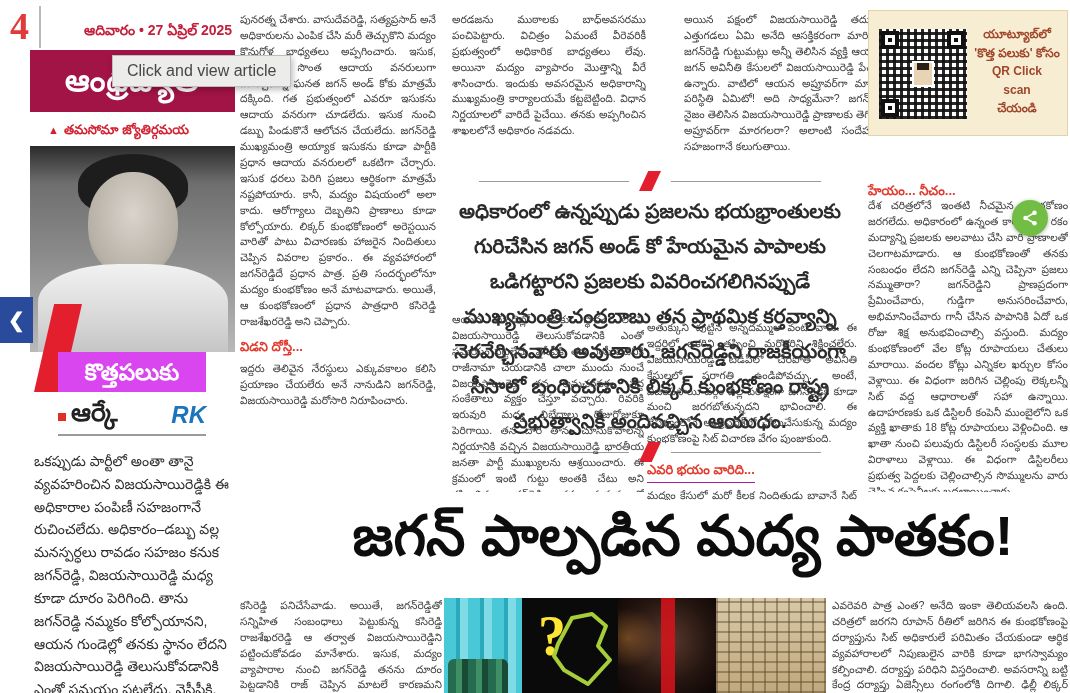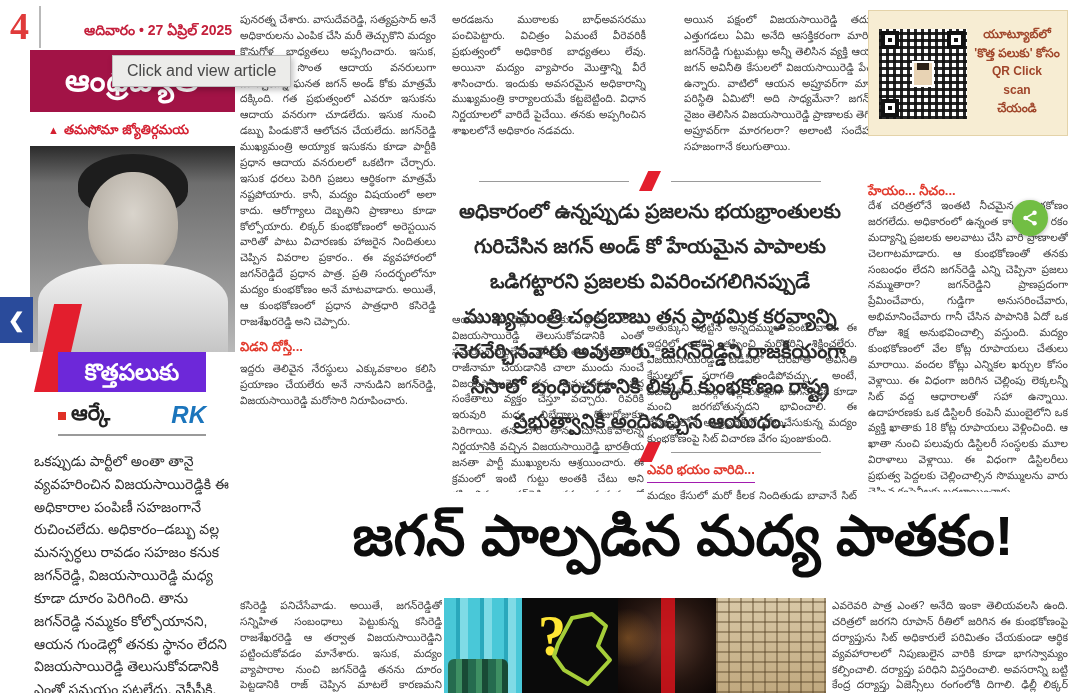--- a/index.html
+++ b/index.html
@@ -38,25 +38,25 @@
 
   
   .nav-left { left:0; top:297px; width:33px; height:46px; background:#2a4b9b; color:#fff;
     font-size:20px; font-weight:bold; display:flex; align-items:center; justify-content:center;
     cursor:pointer; z-index:35; }
 
   
   .big-quote { left:34px; top:304px; width:48px; height:88px; background:#e31e2d;
     clip-path:polygon(42% 0, 100% 0, 58% 100%, 0 100%); z-index:5; }
 
-  .kp-box { left:58px; top:352px; width:148px; height:40px; background:#6d28d9; color:#fff;
+  .kp-box { left:58px; top:352px; width:148px; height:40px; background:#d946ef; color:#fff;
     font-size:23px; font-weight:bold; text-align:center; line-height:40px; z-index:6; }
   .byline { left:58px; top:398px; width:148px; height:34px; display:flex;
     align-items:center; justify-content:space-between; }
-  .byline .author { font-size:21px; font-weight:bold; color:#222; }
+  .byline .author { font-size:25px; font-weight:bold; color:#222; }
   .byline .bullet { display:inline-block; width:8px; height:8px; background:#e03026; margin-right:5px; }
   .byline .rk { font-size:24px; font-weight:bold; color:#1b75bc; font-style:italic; }
   .byline-rule { left:58px; top:434px; width:148px; height:2px; background:#9a9a9a; }
 
   .intro-text { left:34px; top:450px; width:198px; height:243px; overflow:hidden;
     font-size:14px; line-height:1.63; color:#2e2e2e; }
 
   
   .col { font-size:10.6px; line-height:1.5; color:#3b3b3b; text-align:justify; overflow:hidden; }
   .col p { margin-bottom:6px; }

